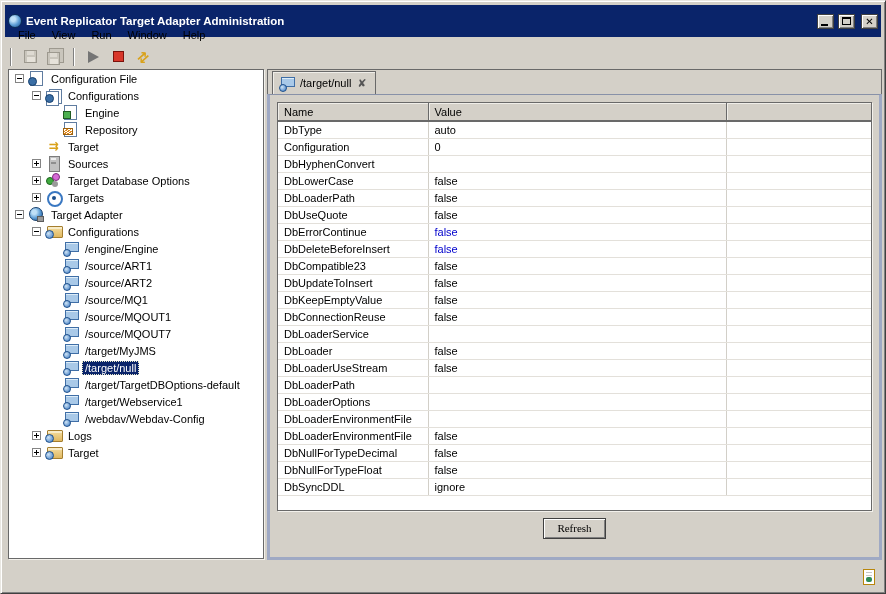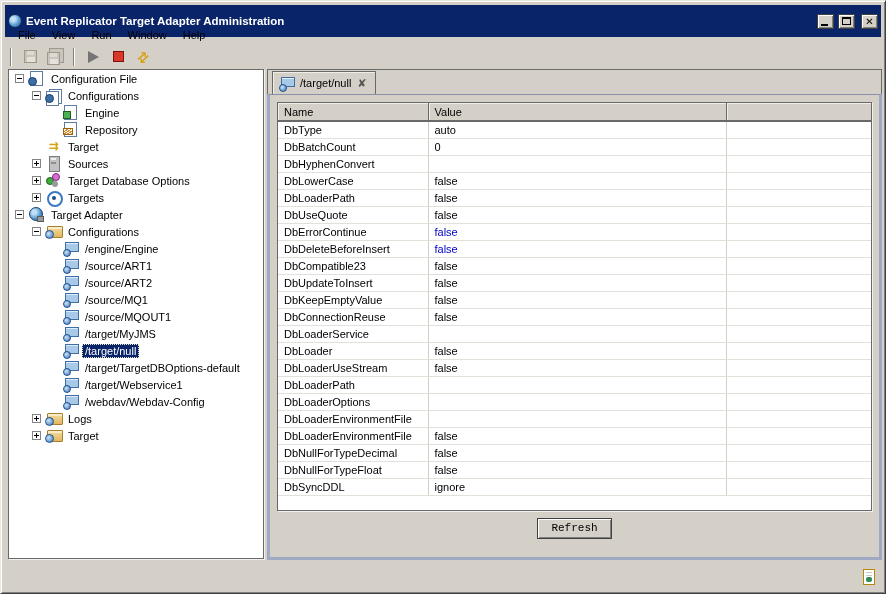--- a/index.html
+++ b/index.html
@@ -112,21 +112,21 @@
   th {
     height:18px; text-align:left; font-weight:normal; padding:0 6px;
     background:#d4d0c8; border-bottom:2px solid #696969; border-right:1px solid #696969;
     box-shadow:inset 1px 1px 0 #f0eee9;
   }
   th:last-child { border-right:none; }
   td { height:17px; padding:0 6px; border-bottom:1px solid #e3e0da; border-right:1px solid #d2cfc8; white-space:nowrap; overflow:hidden; }
   td:last-child { border-right:none; }
   .refresh-row { text-align:center; padding-top:7px; }
   .btn {
-    font-family:Liberation Mono, monospace; font-size:11px; background:#d4d0c8; padding:3px 13px 4px 13px;
+    font-family:Liberation Serif, serif; font-size:11px; background:#d4d0c8; padding:3px 13px 4px 13px;
     border:1px solid #404040;
     box-shadow:inset 1px 1px 0 #fff, inset -1px -1px 0 #808080;
   }
   
   .statusbar { position:absolute; left:4px; right:4px; bottom:4px; height:25px; display:flex; align-items:center; justify-content:flex-end; padding-right:6px; }
   .status-ind { width:12px; height:16px; background:#fff; border:1px solid #b8860b; position:relative; }
   .status-ind::before { content:""; position:absolute; left:2px; top:2px; right:2px; height:5px; background:repeating-linear-gradient(#c8c8c8 0 1px,#fff 1px 3px); }
   .status-ind::after { content:""; position:absolute; left:2px; bottom:2px; right:2px; height:5px; background:#2e8b57; border-radius:2px; }
 </style>
 </head>
@@ -259,20 +259,26 @@
         <span class="ind2"></span>
         <span class="no-toggle"></span>
         <span class="ticon i-citem"></span>
         <span class="tlabel">/source/MQ1</span>
       </div>
     <div class="tree-row">
         <span class="ind2"></span>
         <span class="no-toggle"></span>
         <span class="ticon i-citem"></span>
         <span class="tlabel">/source/MQOUT1</span>
+      </div>
+    <div class="tree-row">
+        <span class="ind2"></span>
+        <span class="no-toggle"></span>
+        <span class="ticon i-citem"></span>
+        <span class="tlabel">/source/MQOUT7</span>
       </div>
     <div class="tree-row">
         <span class="ind2"></span>
         <span class="no-toggle"></span>
         <span class="ticon i-citem"></span>
         <span class="tlabel">/target/MyJMS</span>
       </div>
     <div class="tree-row selected">
         <span class="ind2"></span>
         <span class="no-toggle"></span>
@@ -334,21 +340,21 @@
               <th></th>
             </tr>
           </thead>
           <tbody>
             <tr>
                 <td>DbType</td>
                 <td>auto</td>
                 <td></td>
               </tr>
             <tr>
-                <td>DbBatchCount</td>
+                <td>Configuration</td>
                 <td>0</td>
                 <td></td>
               </tr>
             <tr>
                 <td>DbHyphenConvert</td>
                 <td></td>
                 <td></td>
               </tr>
             <tr>
                 <td>DbLowerCase</td>

